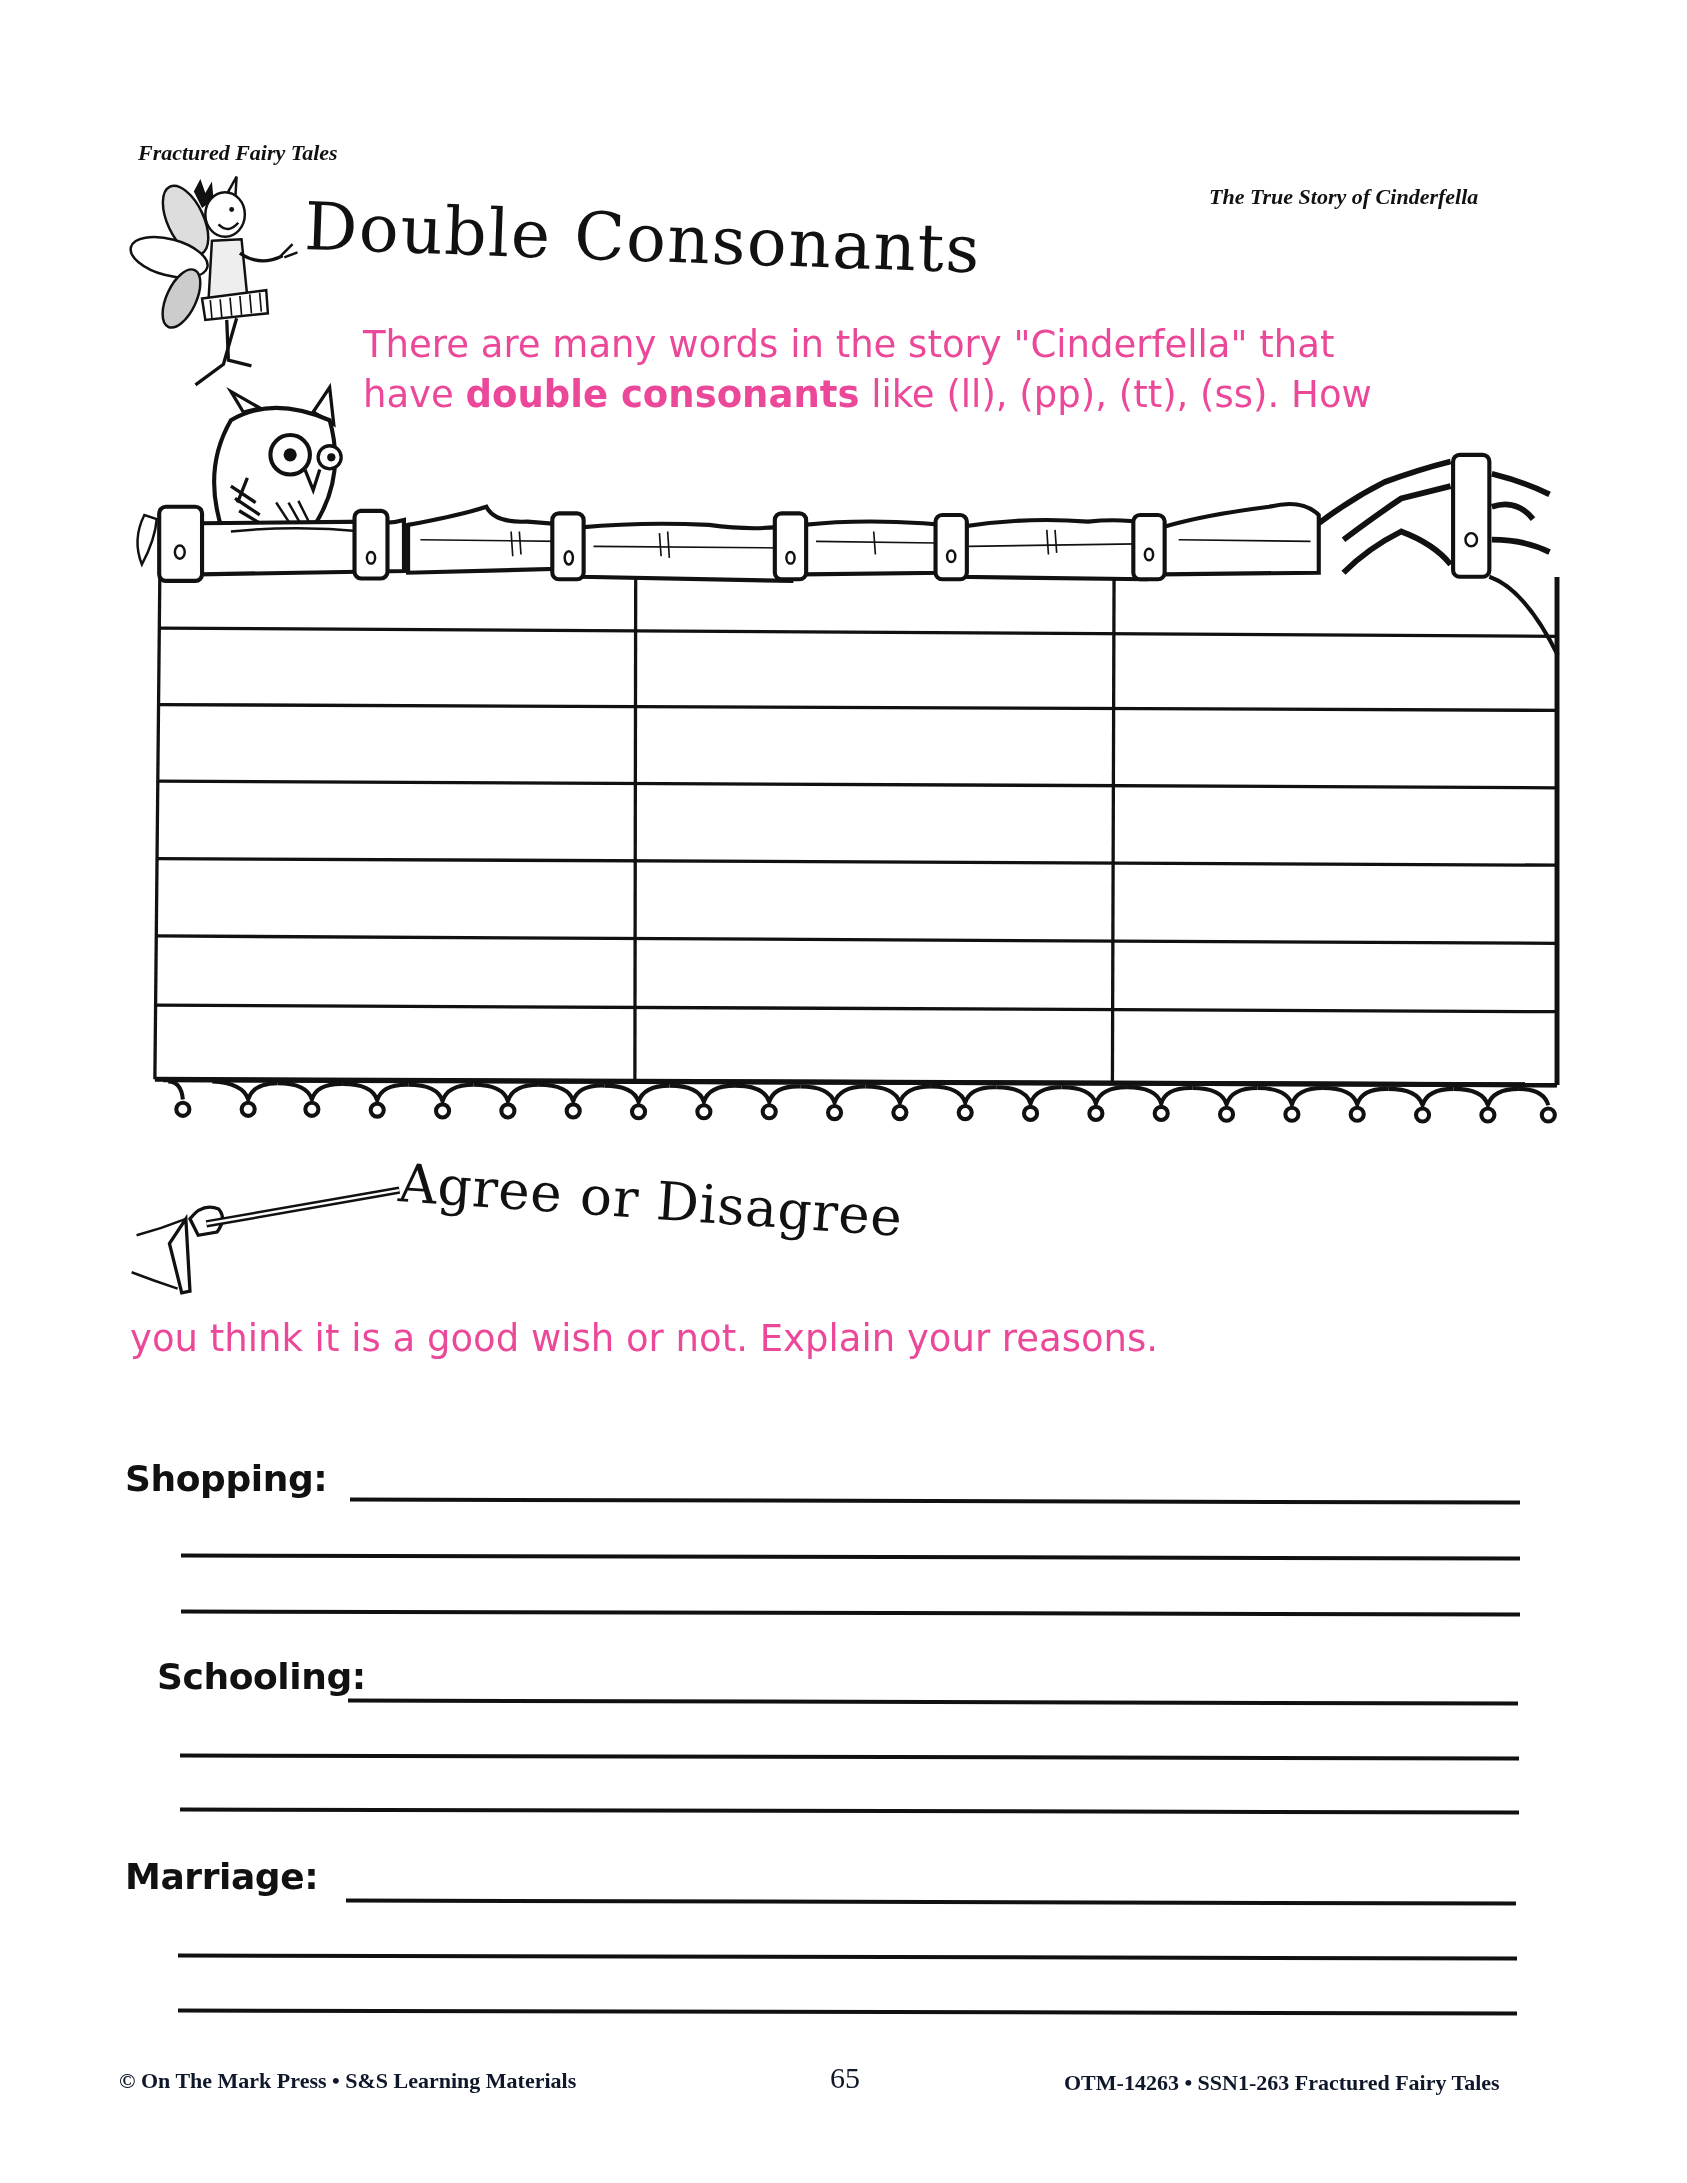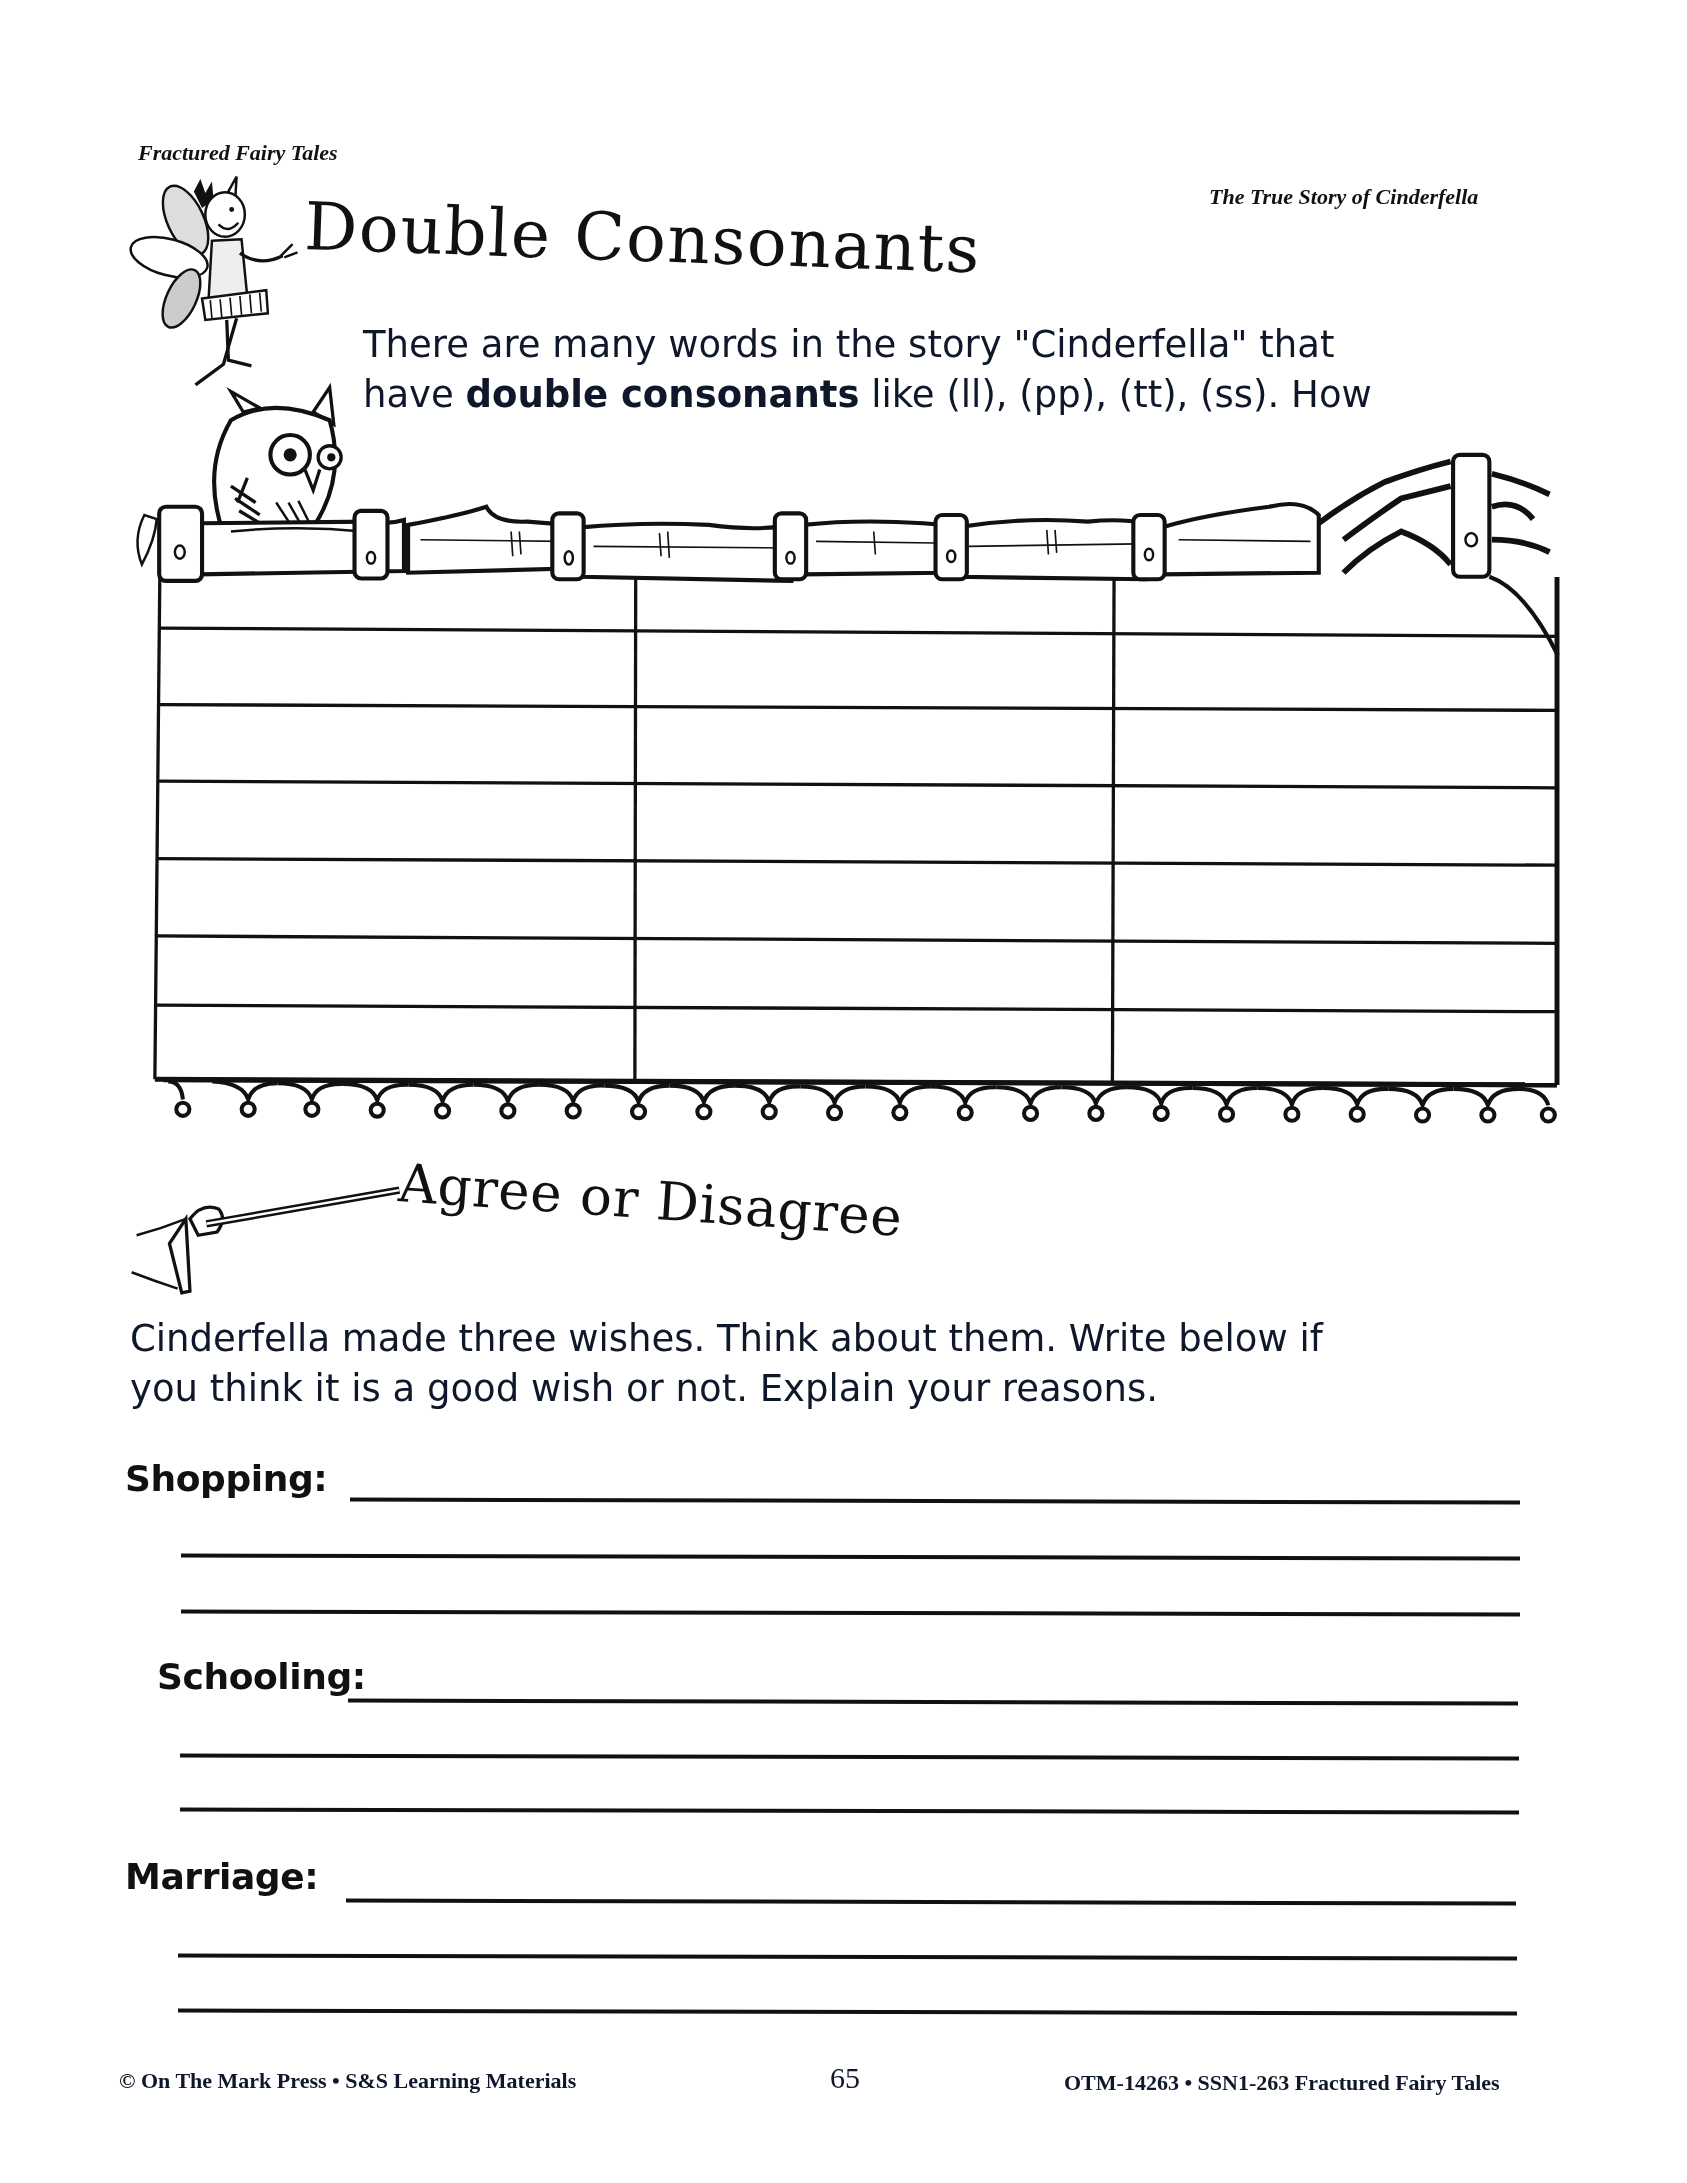--- a/index.html
+++ b/index.html
@@ -1,20 +1,20 @@
 <!DOCTYPE html>
 <html style="font-size:13px"><head>
 <meta charset="utf-8">
 <style>
   html, body { margin: 0; padding: 0; background: #ffffff; }
   body { width: 1687px; height: 2183px; position: relative; overflow: hidden; color: #111; }
   .abs { position: absolute; }
   .hdr { font-family: "Liberation Serif", "DejaVu Serif", serif; font-style: italic; font-weight: bold; font-size: 22px; color: #111; white-space: nowrap; }
   .title { font-family: "DejaVu Serif", "Liberation Serif", serif; color: #111; white-space: nowrap; }
-  .body-text { font-family: "DejaVu Sans", "Liberation Sans", sans-serif; font-size: 37px; line-height: 50px; color: #0f172a; }
+  .body-text { font-family: "DejaVu Sans", "Liberation Sans", sans-serif; font-size: 37px; line-height: 50px; color: #ec4899; }
   .body-text b { font-weight: bold; }
   .label { font-family: "DejaVu Sans", "Liberation Sans", sans-serif; font-weight: bold; font-size: 36px; color: #111; white-space: nowrap; letter-spacing: -0.4px; }
   .footer { font-family: "Liberation Serif", "DejaVu Serif", serif; font-weight: bold; font-size: 22px; color: #0f172a; white-space: nowrap; text-align: center; }
   .footer.num { font-weight: normal; font-size: 30px; }
   .cell { position: absolute; }
   .answer-line { position:absolute; height:4.1px; background:#111; border:none; }
   svg { position: absolute; overflow: visible; }
 </style>
 </head>
 <body>
@@ -220,21 +220,20 @@
   <path d="M4 105 Q30 115 60 125" fill="none" stroke="#111" stroke-width="3"></path>
   <path d="M10 60 Q40 52 70 40" fill="none" stroke="#111" stroke-width="3"></path>
   <path d="M75 40 Q90 20 110 28 Q120 40 108 56 L85 60 Z" fill="#fff" stroke="#111" stroke-width="4"></path>
   <path d="M95 46 L330 5" stroke="#111" stroke-width="9"></path>
   <path d="M95 46 L330 5" stroke="#fff" stroke-width="3"></path>
 </svg>
 
 <div class="abs title" style="left:401px; top:1152px; font-size:53px; transform: rotate(4deg); transform-origin:left top; letter-spacing:0.8px;">Agree or Disagree</div>
 
 <div class="abs body-text" style="left:130px; top:1314px; width:1417px;">
-  <div>Cinderfella made three wishes.  Think about them.  Write below if</div>
   <div>you think it is a good wish or not.  Explain your reasons.</div>
 </div>
 
 <div class="abs label" style="left:125px; top:1458px;">Shopping:</div>
 <div class="answer-line" style="left:350px; top:1499px; width:1170px; transform: rotate(0.15deg);"></div>
 <div class="answer-line" style="left:181px; top:1555px; width:1339px; transform: rotate(0.12deg);"></div>
 <div class="answer-line" style="left:181px; top:1611px; width:1339px; transform: rotate(0.12deg);"></div>
 
 <div class="abs label" style="left:125px; top:1656px;margin-left:32px;">Schooling:</div>
 <div class="answer-line" style="left:348px; top:1700px; width:1170px; transform: rotate(0.15deg);"></div>

